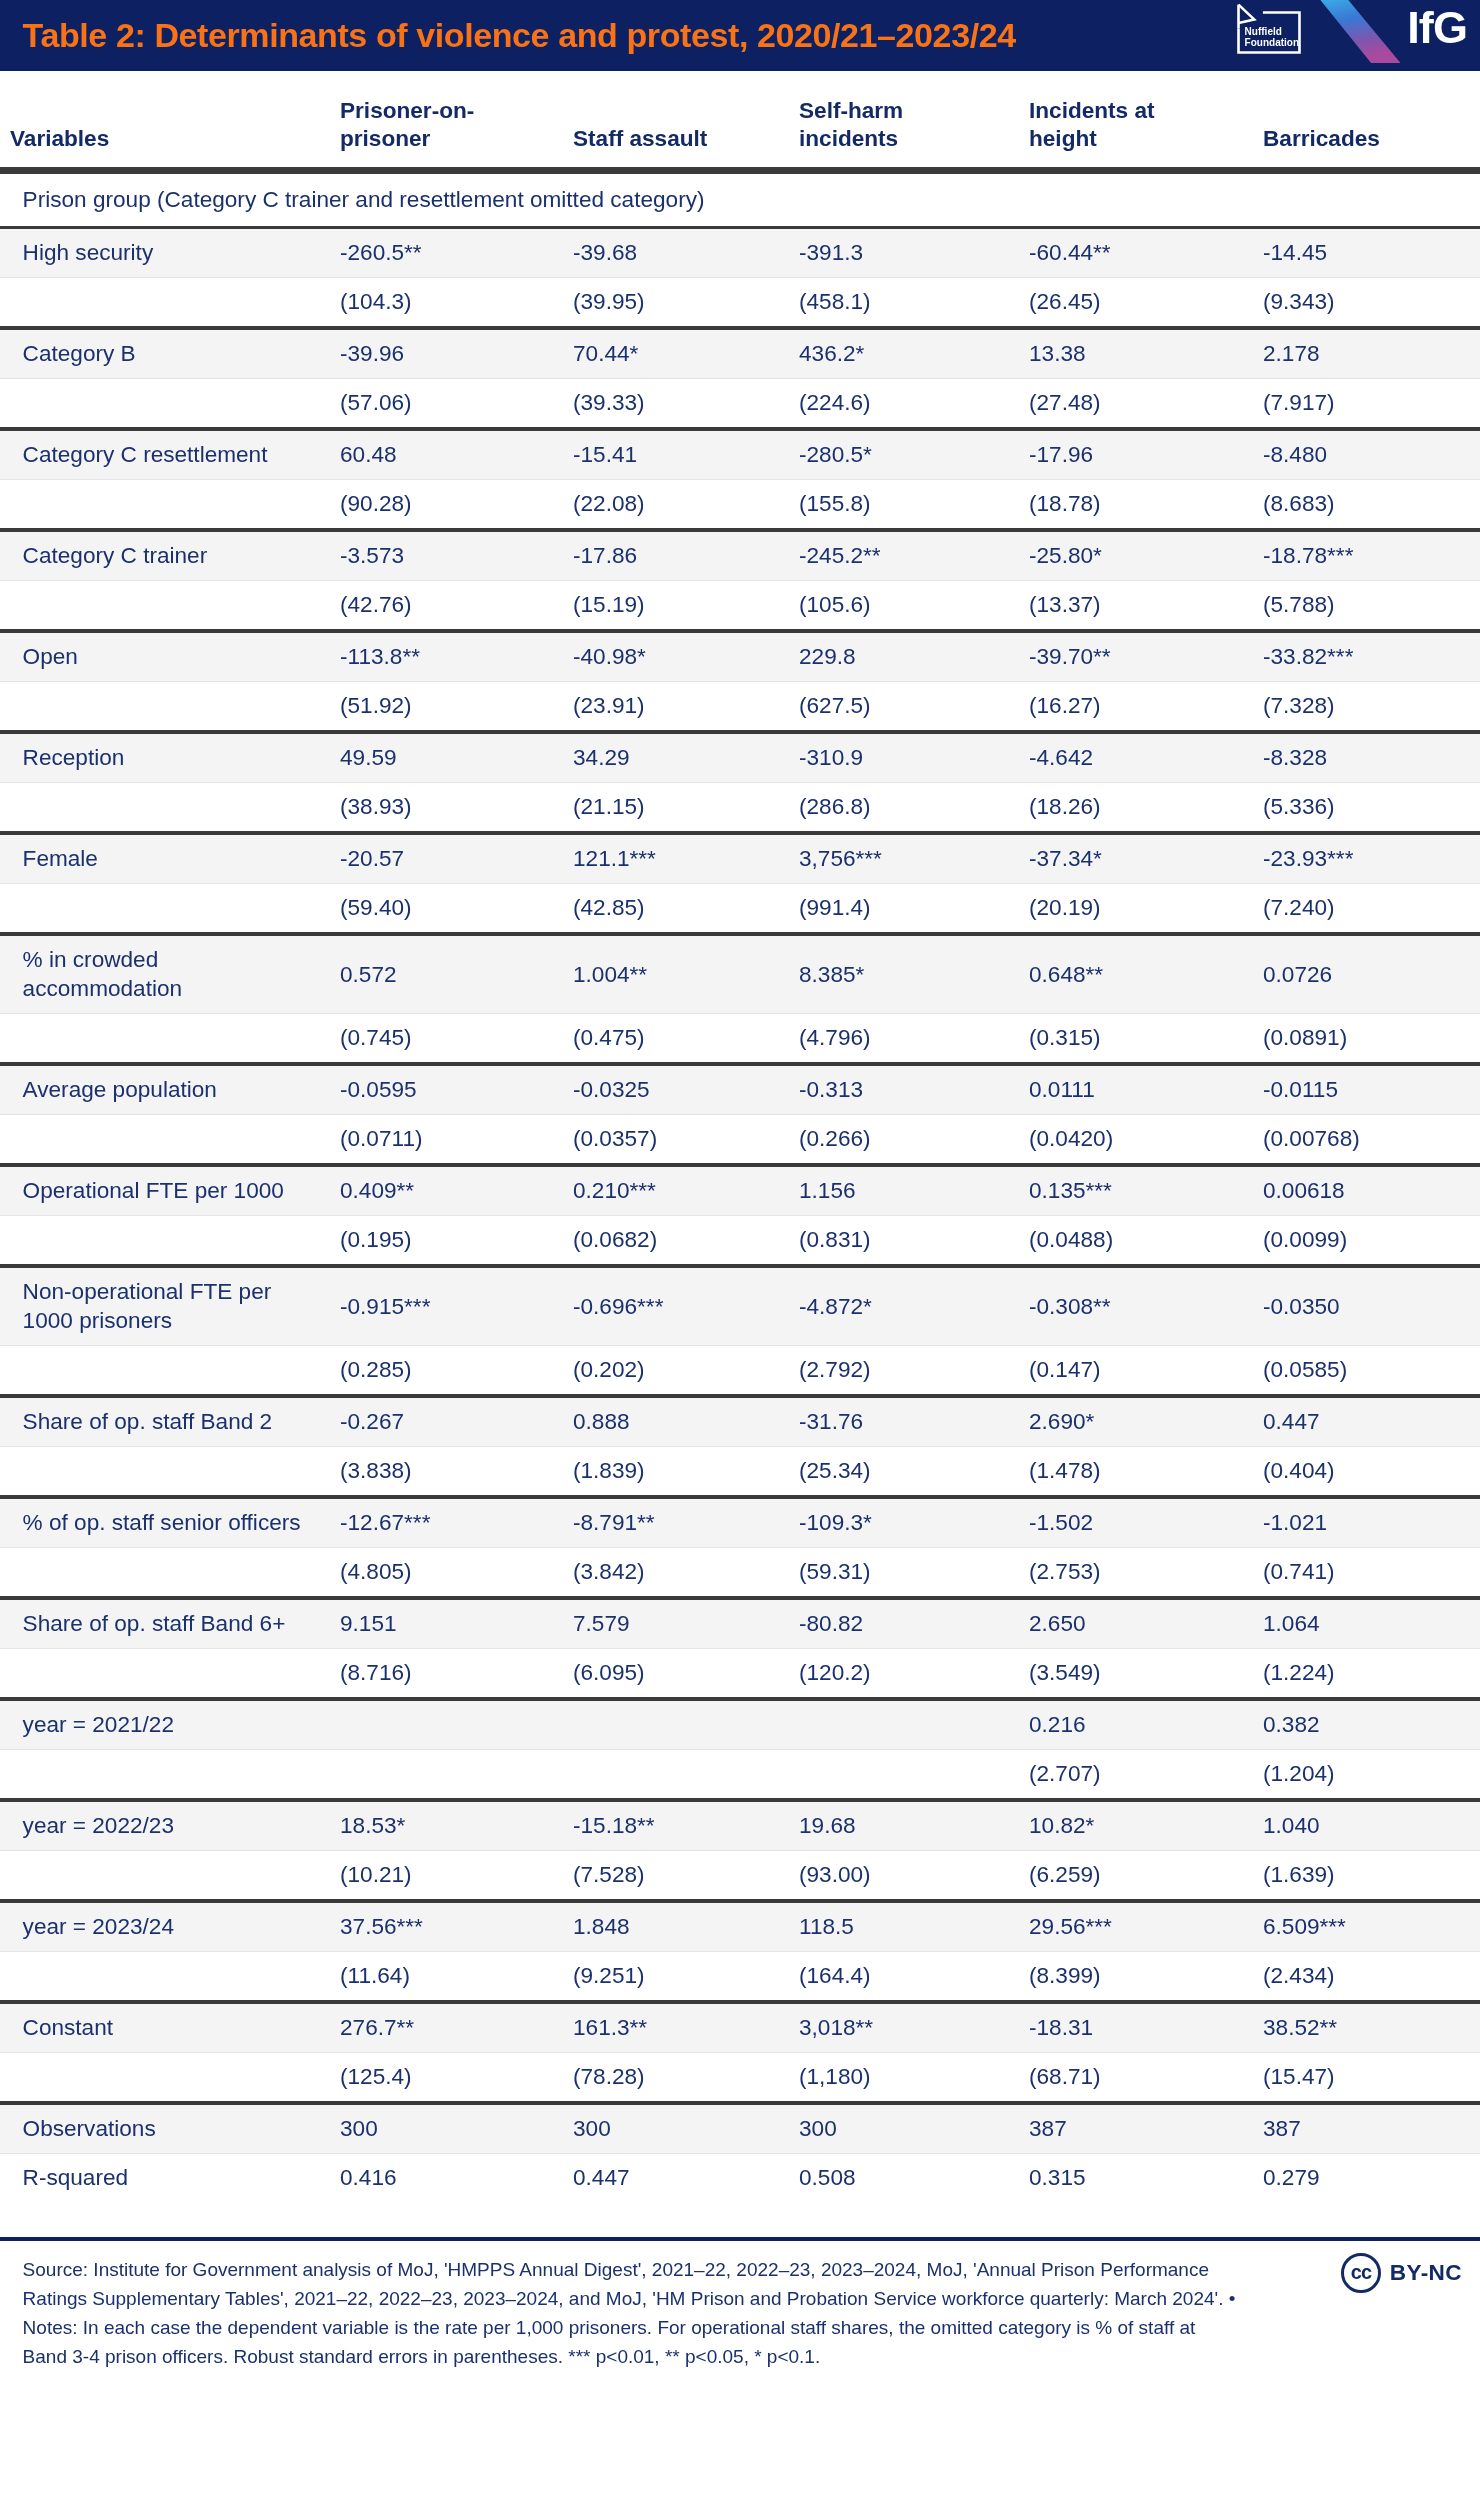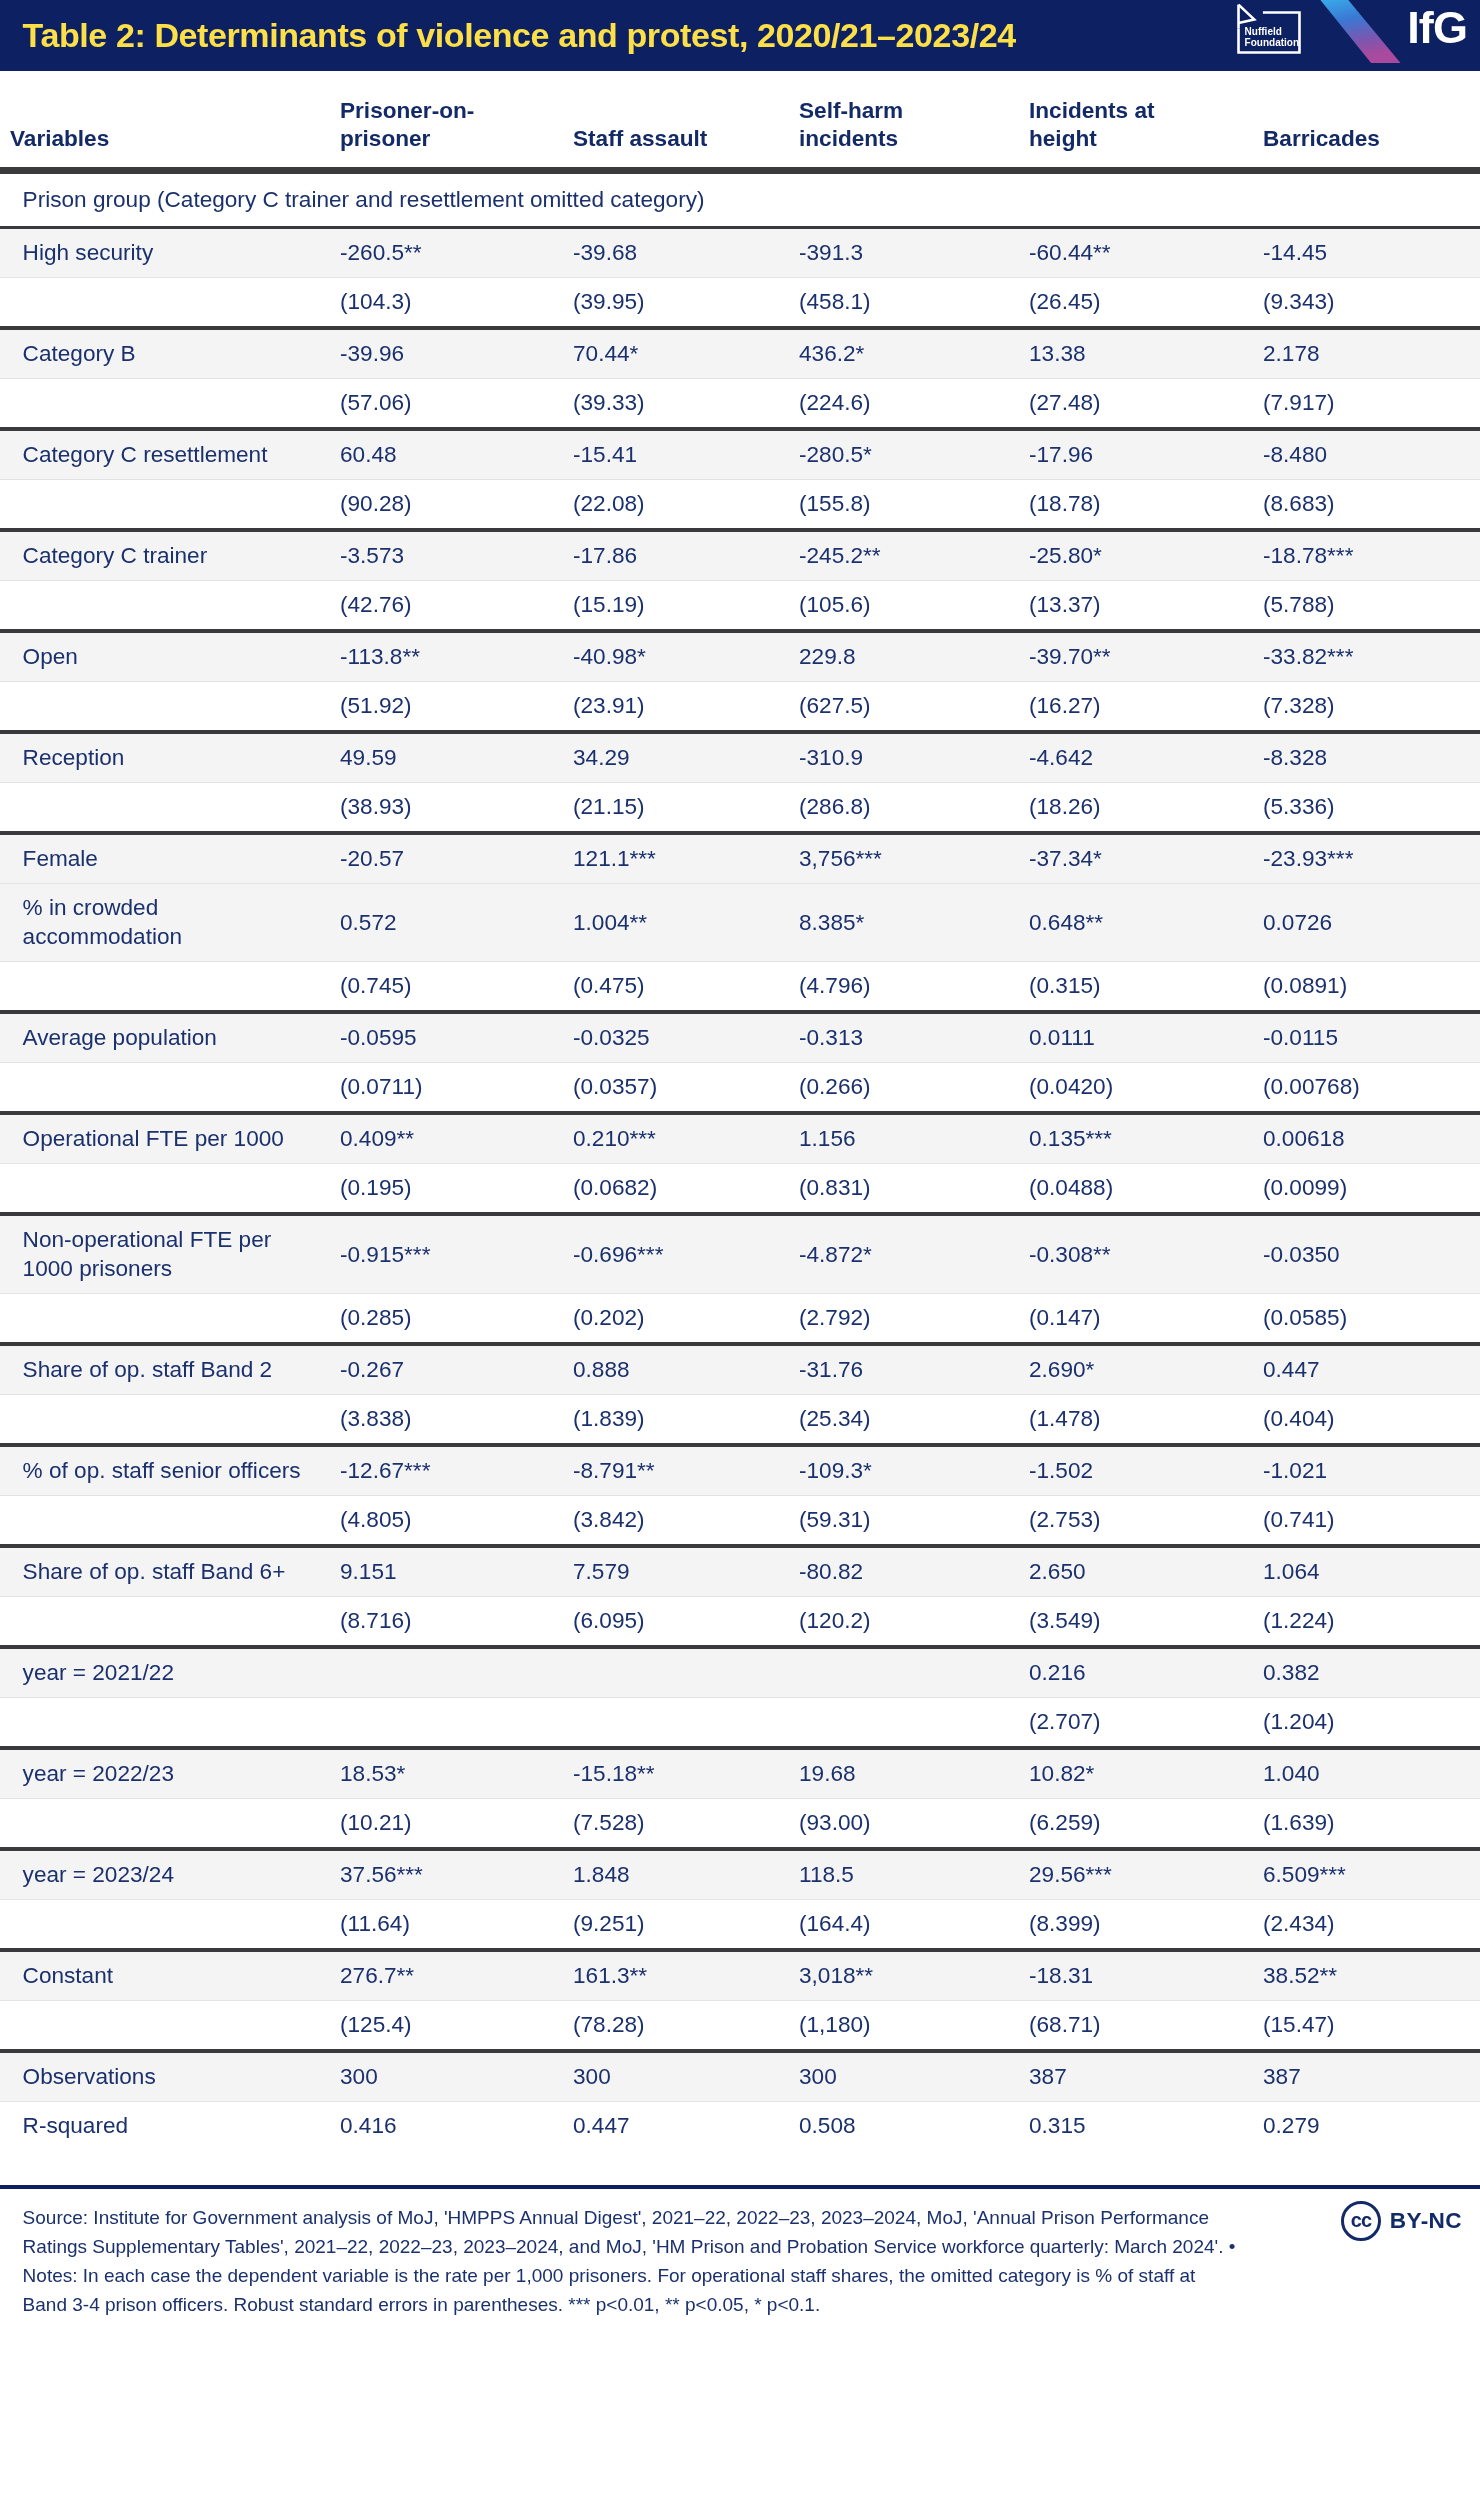--- a/index.html
+++ b/index.html
@@ -17,21 +17,21 @@
     height: 71px;
     background: #0c2062;
     overflow: hidden;
   }
   .topbar h1 {
     position: absolute;
     left: 22.6px; top: 0;
     height: 71px; line-height: 71px;
     font-size: 34px; font-weight: 700;
     letter-spacing: -0.4px;
-    color: #fde047;
+    color: #f97316;
     white-space: nowrap;
   }
   .logos {
     position: absolute;
     right: 14px; top: 0; height: 54px;
     display: flex; align-items: center;
   }
   .nuffield-box { display: block; margin-top: 3.5px; }
   .stripe-svg { display: block; margin: 0 0 0 1.7px; }
   .ifg-logo {
@@ -255,20 +255,28 @@
           <td class="val-cell">(5.336)</td>
         </tr>
         <tr class="coef-row">
           <td class="label-cell">Female</td>
           <td class="val-cell">-20.57</td>
           <td class="val-cell">121.1***</td>
           <td class="val-cell">3,756***</td>
           <td class="val-cell">-37.34*</td>
           <td class="val-cell">-23.93***</td>
         </tr>
+        <tr class="se-row">
+          <td class="label-cell"></td>
+          <td class="val-cell">(59.40)</td>
+          <td class="val-cell">(42.85)</td>
+          <td class="val-cell">(991.4)</td>
+          <td class="val-cell">(20.19)</td>
+          <td class="val-cell">(7.240)</td>
+        </tr>
         <tr class="coef-row">
           <td class="label-cell">% in crowded accommodation</td>
           <td class="val-cell">0.572</td>
           <td class="val-cell">1.004**</td>
           <td class="val-cell">8.385*</td>
           <td class="val-cell">0.648**</td>
           <td class="val-cell">0.0726</td>
         </tr>
         <tr class="se-row">
           <td class="label-cell"></td>

